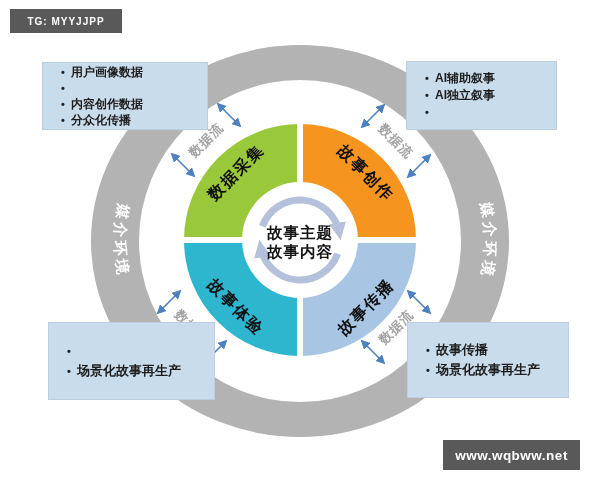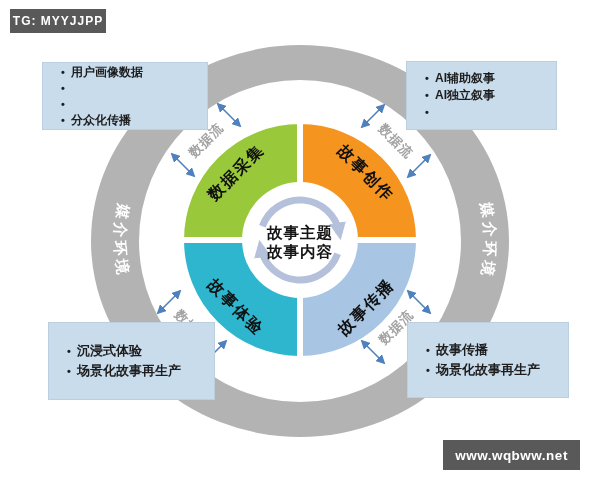--- a/index.html
+++ b/index.html
@@ -2,21 +2,21 @@
 <html><head>
 <meta charset="utf-8">
 <style>
   html,body{margin:0;padding:0;background:#fff;}
   body{font-family:"Liberation Sans","DejaVu Sans",sans-serif;}
   #stage{position:relative;width:600px;height:480px;background:#fff;overflow:hidden;}
 
   
   .badge{position:absolute;background:#595959;color:#fff;font-weight:bold;
          display:flex;align-items:center;justify-content:center;letter-spacing:1px;}
-  #tg-badge{left:10px;top:9px;width:96px;height:24px;font-size:12px;}
+  #tg-badge{left:10px;top:9px;width:112px;height:24px;font-size:10px;}
   #site-badge{left:443px;top:440px;width:137px;height:30px;font-size:13.5px;letter-spacing:.5px;}
 
   
   .cbox{position:absolute;background:#C9DCEC;border:1px solid #bccfe2;box-sizing:border-box;
         display:flex;flex-direction:column;justify-content:center;}
   .cbox ul{list-style:none;margin:0;padding:0 4px 0 12px;}
   .cbox li{display:flex;align-items:baseline;font-weight:bold;color:#1d1d1d;}
   .cbox .blt{width:16px;flex:0 0 16px;text-align:center;font-size:11px;}
   #box-tl{left:42px;top:62px;width:166px;height:68px;}
   #box-tl li{font-size:12px;line-height:16px;}
@@ -104,20 +104,21 @@
     <ul>
       <li>
           <span class="blt">•</span>
           <span>用户画像数据</span>
         </li>
       <li>
           <span class="blt">•</span>
         </li>
       <li>
           <span class="blt">•</span>
+          <span>内容创作数据</span>
         </li>
       <li>
           <span class="blt">•</span>
           <span>分众化传播</span>
         </li>
     </ul>
   </div>
   <div class="cbox" id="box-tr">
     <ul>
       <li>
@@ -130,21 +131,20 @@
         </li>
       <li>
           <span class="blt">•</span>
         </li>
     </ul>
   </div>
   <div class="cbox" id="box-bl">
     <ul>
       <li>
           <span class="blt">•</span>
-          <span>沉浸式体验</span>
         </li>
       <li>
           <span class="blt">•</span>
           <span>场景化故事再生产</span>
         </li>
     </ul>
   </div>
   <div class="cbox" id="box-br">
     <ul>
       <li>

